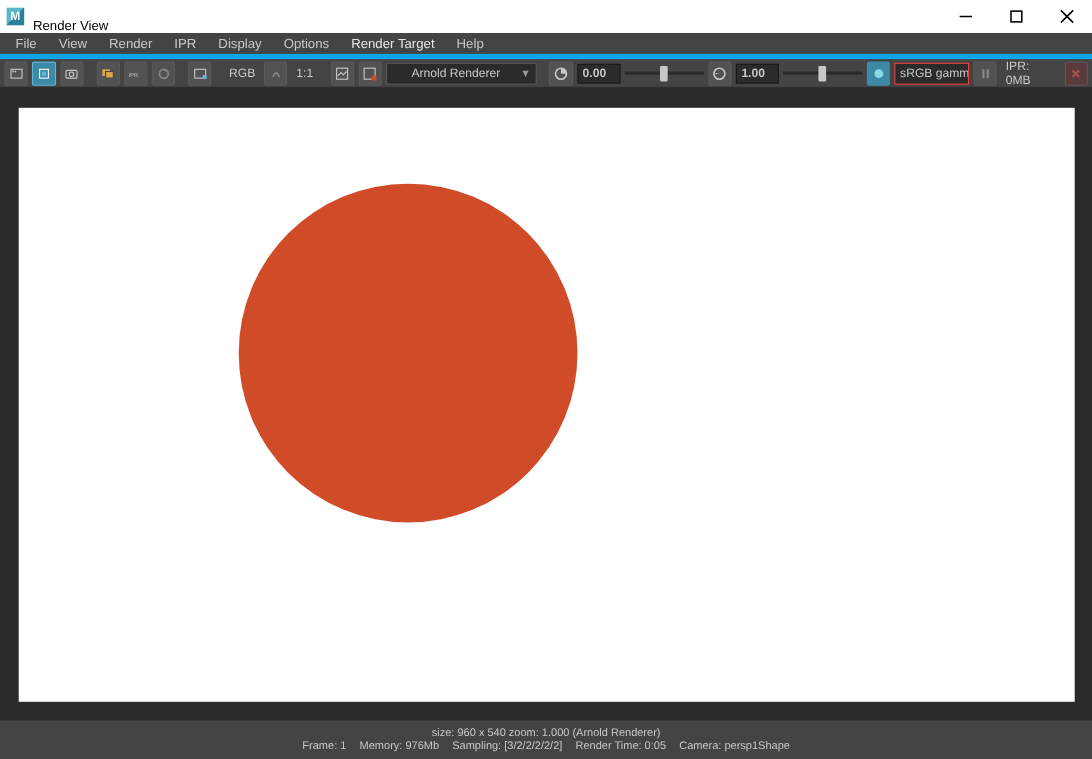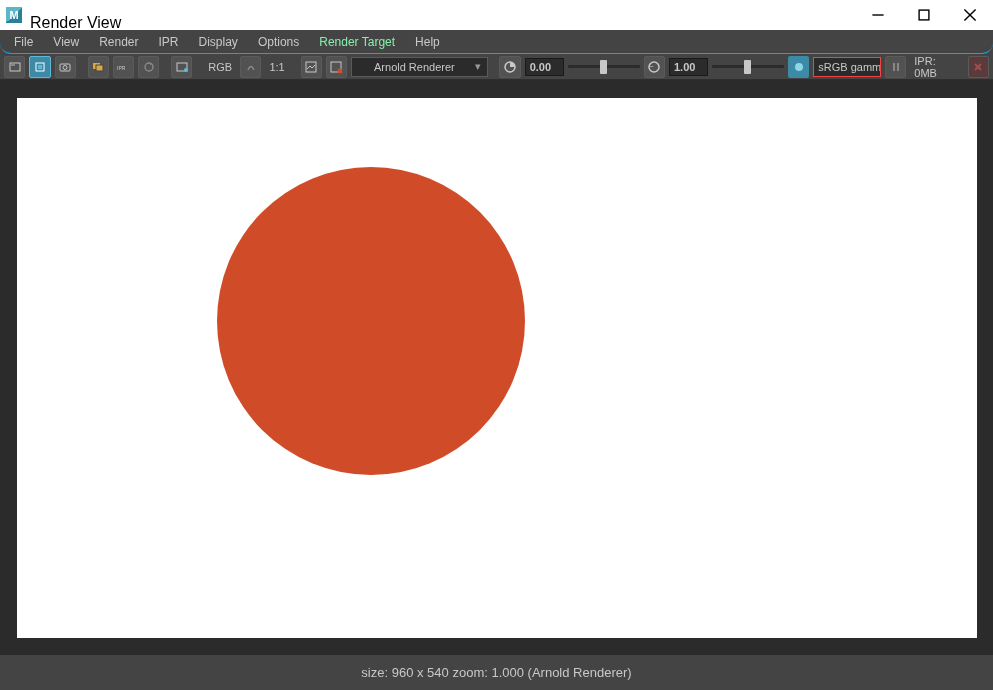--- a/index.html
+++ b/index.html
@@ -23,44 +23,43 @@
   padding: 0 0 0 6px;
   color: #000;
 }
 .titlebar .app-logo {
   width: 16px; height: 16px;
   background: linear-gradient(135deg, #5bb6c7 50%, #2b8099 50%);
   margin-right: 8px;
   display: flex; align-items: center; justify-content: center;
   color: #fff; font-weight: bold; font-size: 11px;
 }
-.titlebar .title { flex: 1; font-size: 16px; margin-top: 15px; }
+.titlebar .title { flex: 1; font-size: 12px; margin-top: 15px; }
 .titlebar .win-btn {
   width: 46px; height: 30px;
   display: flex; align-items: center; justify-content: center;
   font-size: 10px; color: #000;
 }
 
 
 .menubar {
   height: 24px;
   background: #444444;
   display: flex;
   align-items: center;
   padding: 0 4px;
-  border-bottom: 1px solid #0ea5e9;
-  border-radius: 11px;
+  border-bottom: 5px solid #0ea5e9;
 }
 .menubar .menu-item {
   padding: 0 10px;
   line-height: 24px;
   font-size: 12px;
   color: #c8c8c8;
 }
-.menubar .menu-item.disabled { color: #86efac; }
+.menubar .menu-item.disabled { color: #e5e5e5; }
 
 
 .toolbar {
   height: 26px;
   background: #444444;
   display: flex;
   align-items: center;
   padding: 2px 4px;
   gap: 4px;
   border-bottom: 1px solid #2e2e2e;
@@ -165,21 +164,21 @@
 }
 
 
 .statusbar {
   height: 35px;
   background: #444444;
   display: flex;
   flex-direction: column;
   align-items: center;
   justify-content: center;
-  font-size: 13px;
+  font-size: 10px;
   color: #c8c8c8;
   gap: 1px;
 }
 .status-line { display: flex; gap: 12px; }
 
 
 .icon-svg { width: 14px; height: 14px; }
 </style>
 </head>
 <body>
@@ -331,13 +330,20 @@
 </div>
 
 <div class="canvas-wrap">
   <div class="render-canvas" style="background: rgb(255, 255, 255);">
     <div class="circle-shape" style="background: rgb(208, 76, 40);"></div>
   </div>
 </div>
 
 <div class="statusbar">
   <div>size: 960 x 540 zoom: 1.000     (Arnold Renderer)</div>
+  <div class="status-line">
+    <span>Frame: 1</span>
+    <span>Memory: 976Mb</span>
+    <span>Sampling: [3/2/2/2/2/2]</span>
+    <span>Render Time: 0:05</span>
+    <span>Camera: persp1Shape</span>
+  </div>
 </div>
 
 </body></html>

